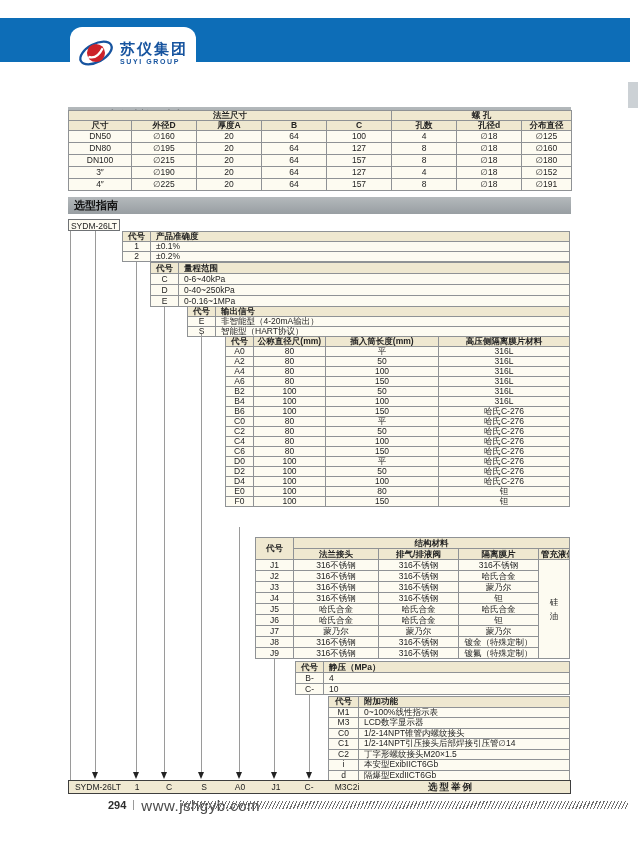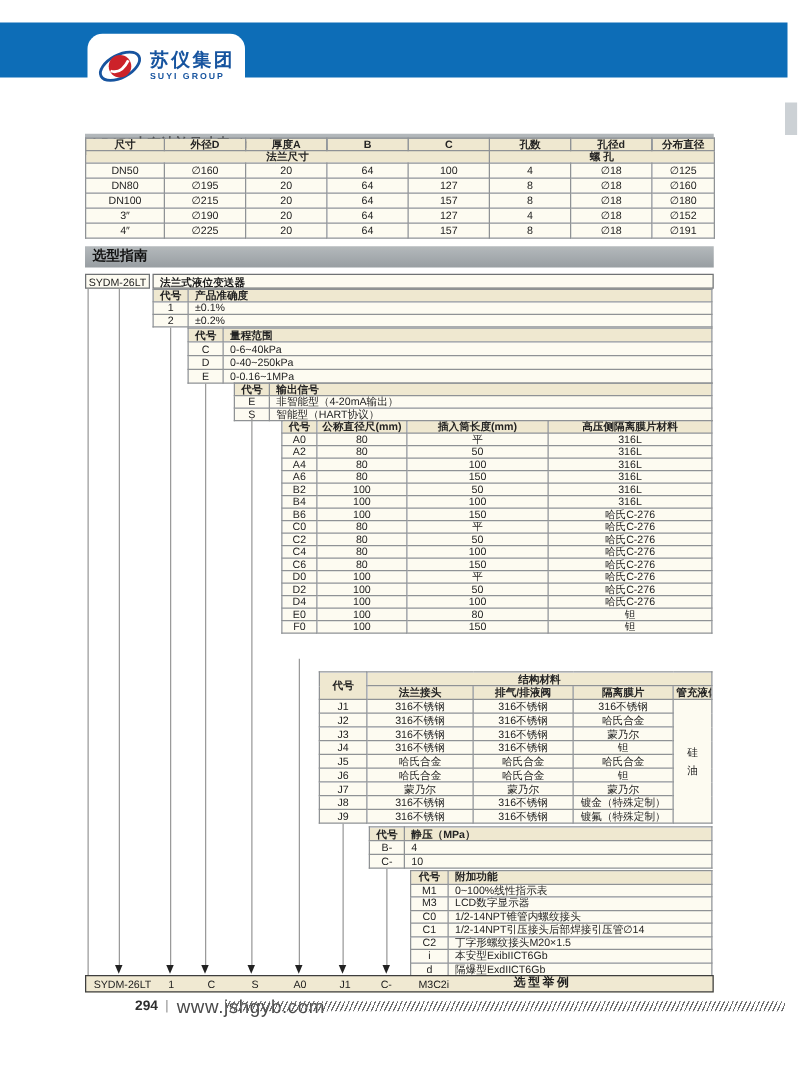--- a/index.html
+++ b/index.html
@@ -74,33 +74,33 @@
         <col style="width:65px">
         <col style="width:65px">
         <col style="width:65px">
         <col style="width:65px">
         <col style="width:65px">
         <col style="width:65px">
         <col style="width:50px">
       </colgroup>
     <thead>
         <tr class="hrow">
+          <td colspan="5">法兰尺寸</td>
+          <td colspan="3">螺 孔</td>
+        </tr>
+        <tr class="hrow">
           <td>尺寸</td>
           <td>外径D</td>
           <td>厚度A</td>
           <td>B</td>
           <td>C</td>
           <td>孔数</td>
           <td>孔径d</td>
           <td>分布直径</td>
         </tr>
-        <tr class="hrow">
-          <td colspan="5">法兰尺寸</td>
-          <td colspan="3">螺 孔</td>
-        </tr>
       </thead>
     <tbody class="rf">
         <tr>
           <td>DN50</td>
           <td>∅160</td>
           <td>20</td>
           <td>64</td>
           <td>100</td>
           <td>4</td>
           <td>∅18</td>
@@ -146,21 +146,20 @@
           <td>∅18</td>
           <td>∅191</td>
         </tr>
       </tbody>
   </table>
 
   <div class="secbar" style="top:197px">选型指南</div>
 
   <div class="model-row">
     <div class="model-cell">SYDM-26LT</div>
-    <div class="model-desc">法兰式液位变送器</div>
   </div>
 
   <table class="kv r10" style="left:122px;top:231px;width:448px">
     <colgroup>
         <col style="width:28px">
         <col>
       </colgroup>
     <tbody>
         <tr class="hrow">
           <td>代号</td>
@@ -508,21 +507,21 @@
 
   <div class="ex-row">
     <span style="left:29px">SYDM-26LT</span>
     <span style="left:68px">1</span>
     <span style="left:100px">C</span>
     <span style="left:135px">S</span>
     <span style="left:171px">A0</span>
     <span style="left:207px">J1</span>
     <span style="left:240px">C-</span>
     <span style="left:278px">M3C2i</span>
-    <span class="ex-label" style="left:365px">选型举例</span>
+    <span class="ex-label" style="left:382px">选型举例</span>
   </div>
 
   <div class="footer">
     <span class="pageno">294</span>
     <span class="fdiv"></span>
     <span class="furl">www.jshgyb.com</span>
   </div>
   <div class="hatch"></div>
 
 </div>

